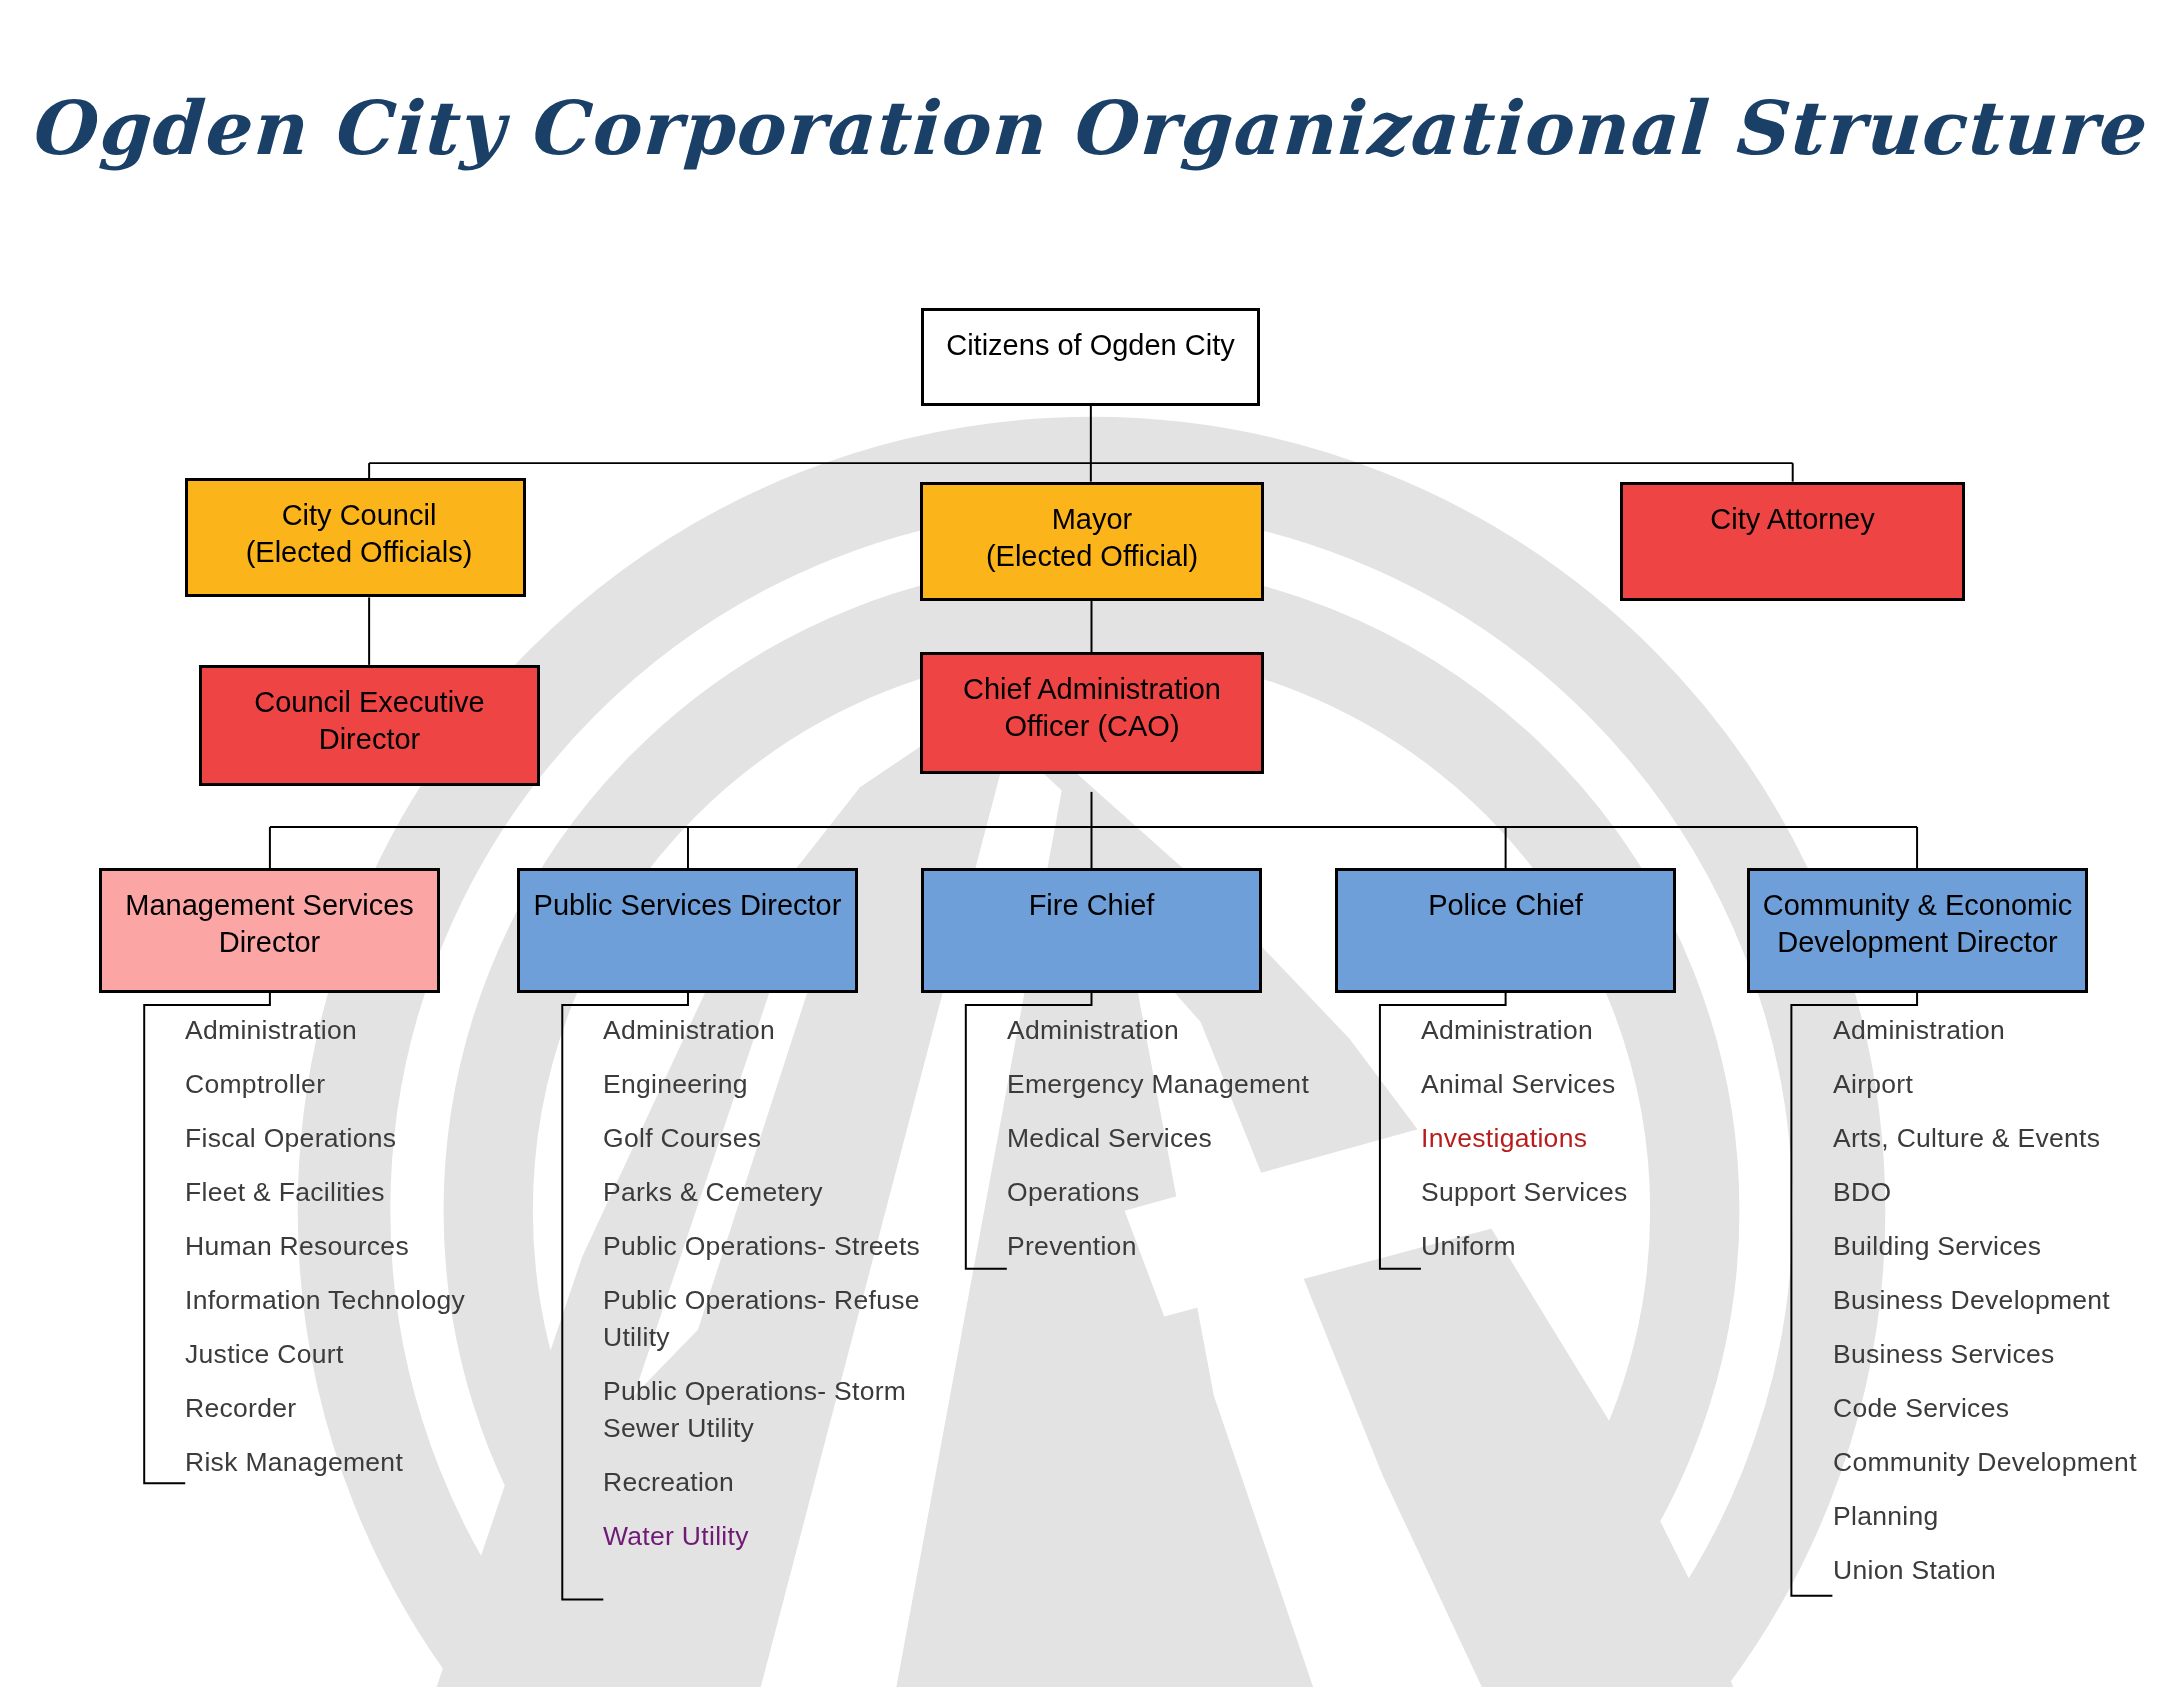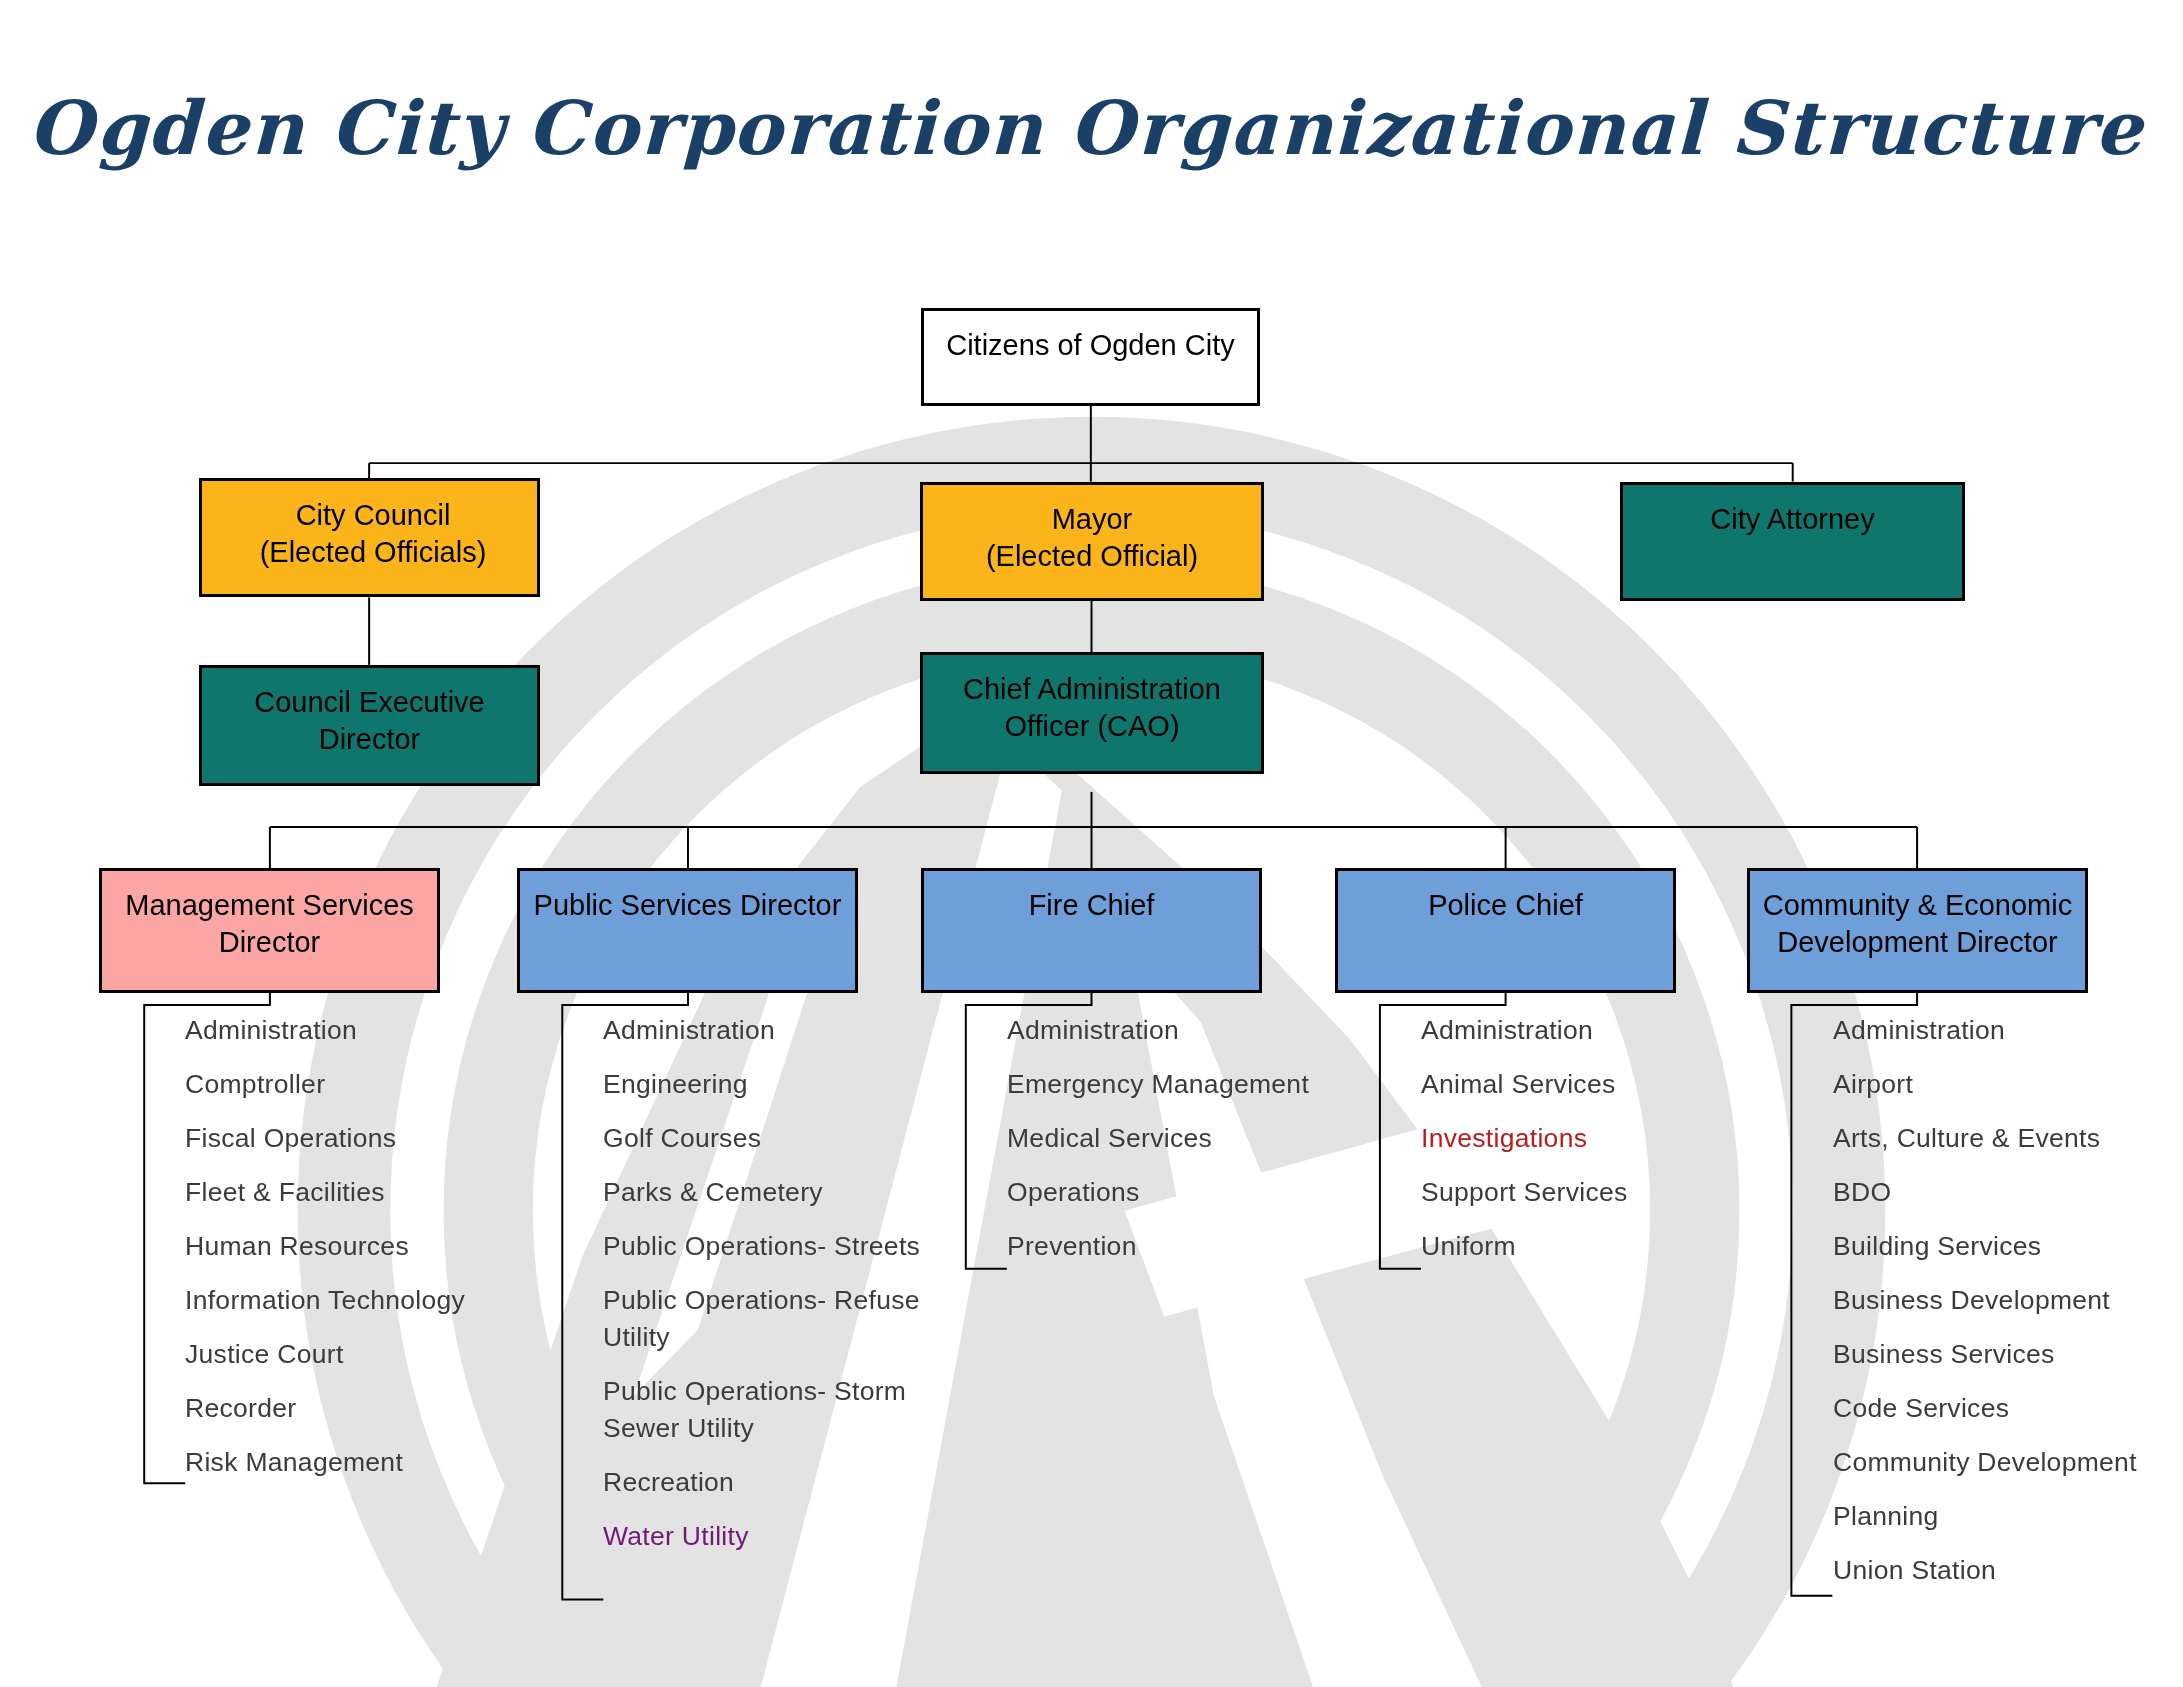--- a/index.html
+++ b/index.html
@@ -34,21 +34,21 @@
   }
   .box .bl{
     display:block;
     font-size:29px;
     line-height:37px;
     color:#000;
     white-space:nowrap;
   }
   .fill-white{background:#ffffff;}
   .fill-elected{background:#fbb41a;}
-  .fill-dept{background:#0f766e;}
+  .fill-dept{background:#ef4444;}
   .list{
     position:absolute;
     width:331px;
     z-index:3;
   }
   .item{
     font-size:26.5px;
     line-height:37px;
     margin-bottom:17px;
     letter-spacing:0.3px;
@@ -98,21 +98,21 @@
         </g>
     </g>
   </svg>
 
   <div id="page-title">Ogden City Corporation Organizational Structure</div>
 
   <div class="box fill-white" style="left:921px;top:308px;width:339px;height:98px;">
     <span class="bl">Citizens of Ogden City</span>
   </div>
 
-  <div class="box fill-elected" style="left:199px;top:478px;width:341px;height:119px;padding-left:7px;">
+  <div class="box fill-elected" style="left:185px;top:478px;width:341px;height:119px;padding-left:7px;">
     <span class="bl">City Council</span>
     <span class="bl">(Elected Officials)</span>
   </div>
 
   <div class="box fill-elected" style="left:920px;top:482px;width:344px;height:119px;">
     <span class="bl">Mayor</span>
     <span class="bl">(Elected Official)</span>
   </div>
 
   <div class="box fill-dept" style="left:1620px;top:482px;width:345px;height:119px;">

